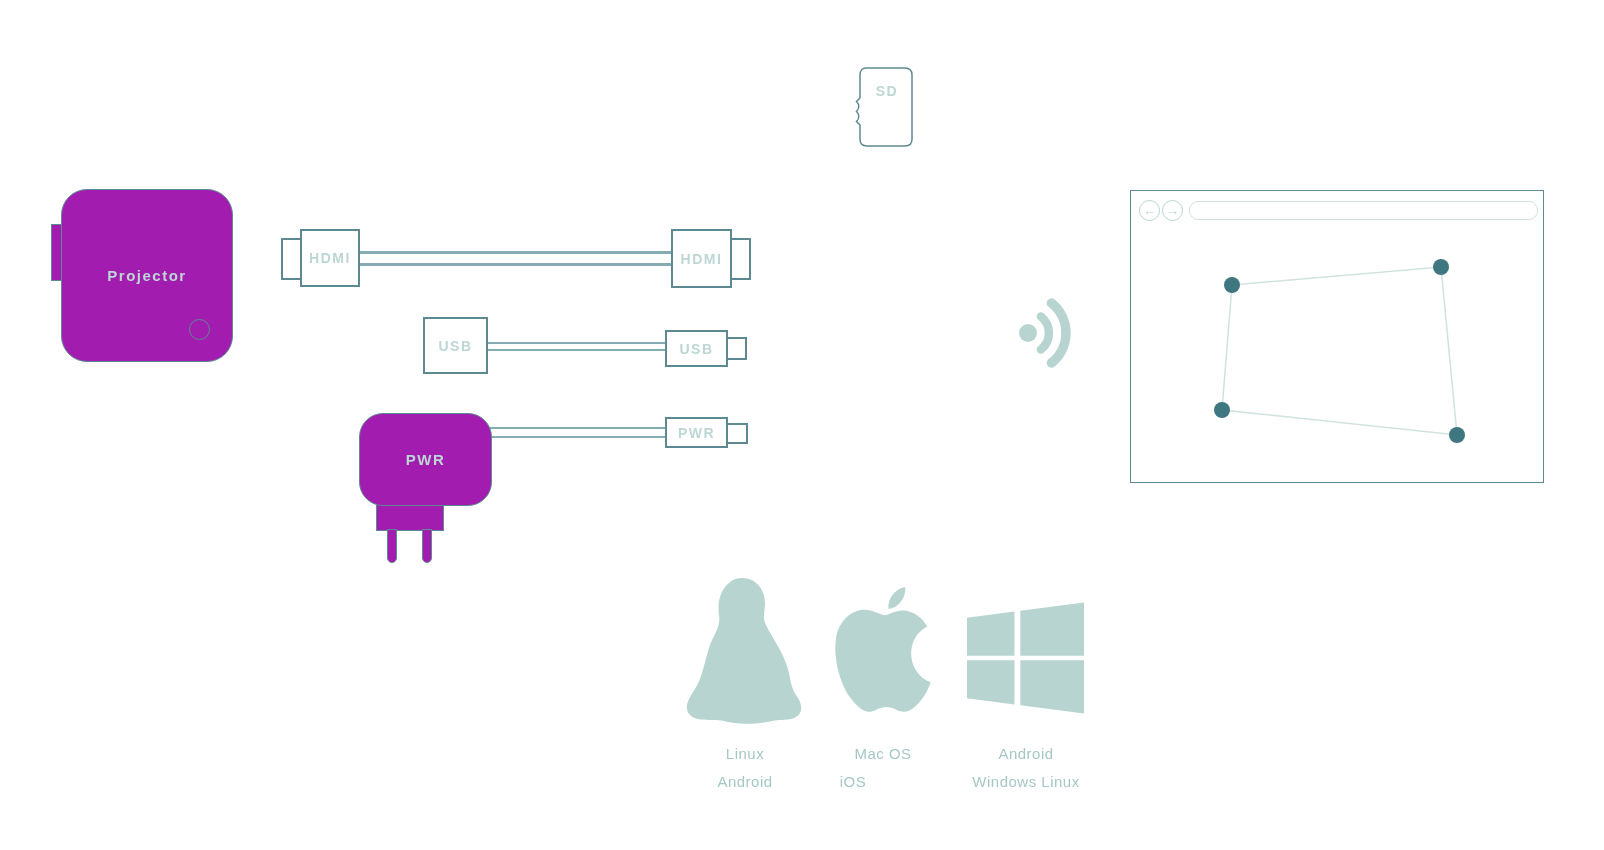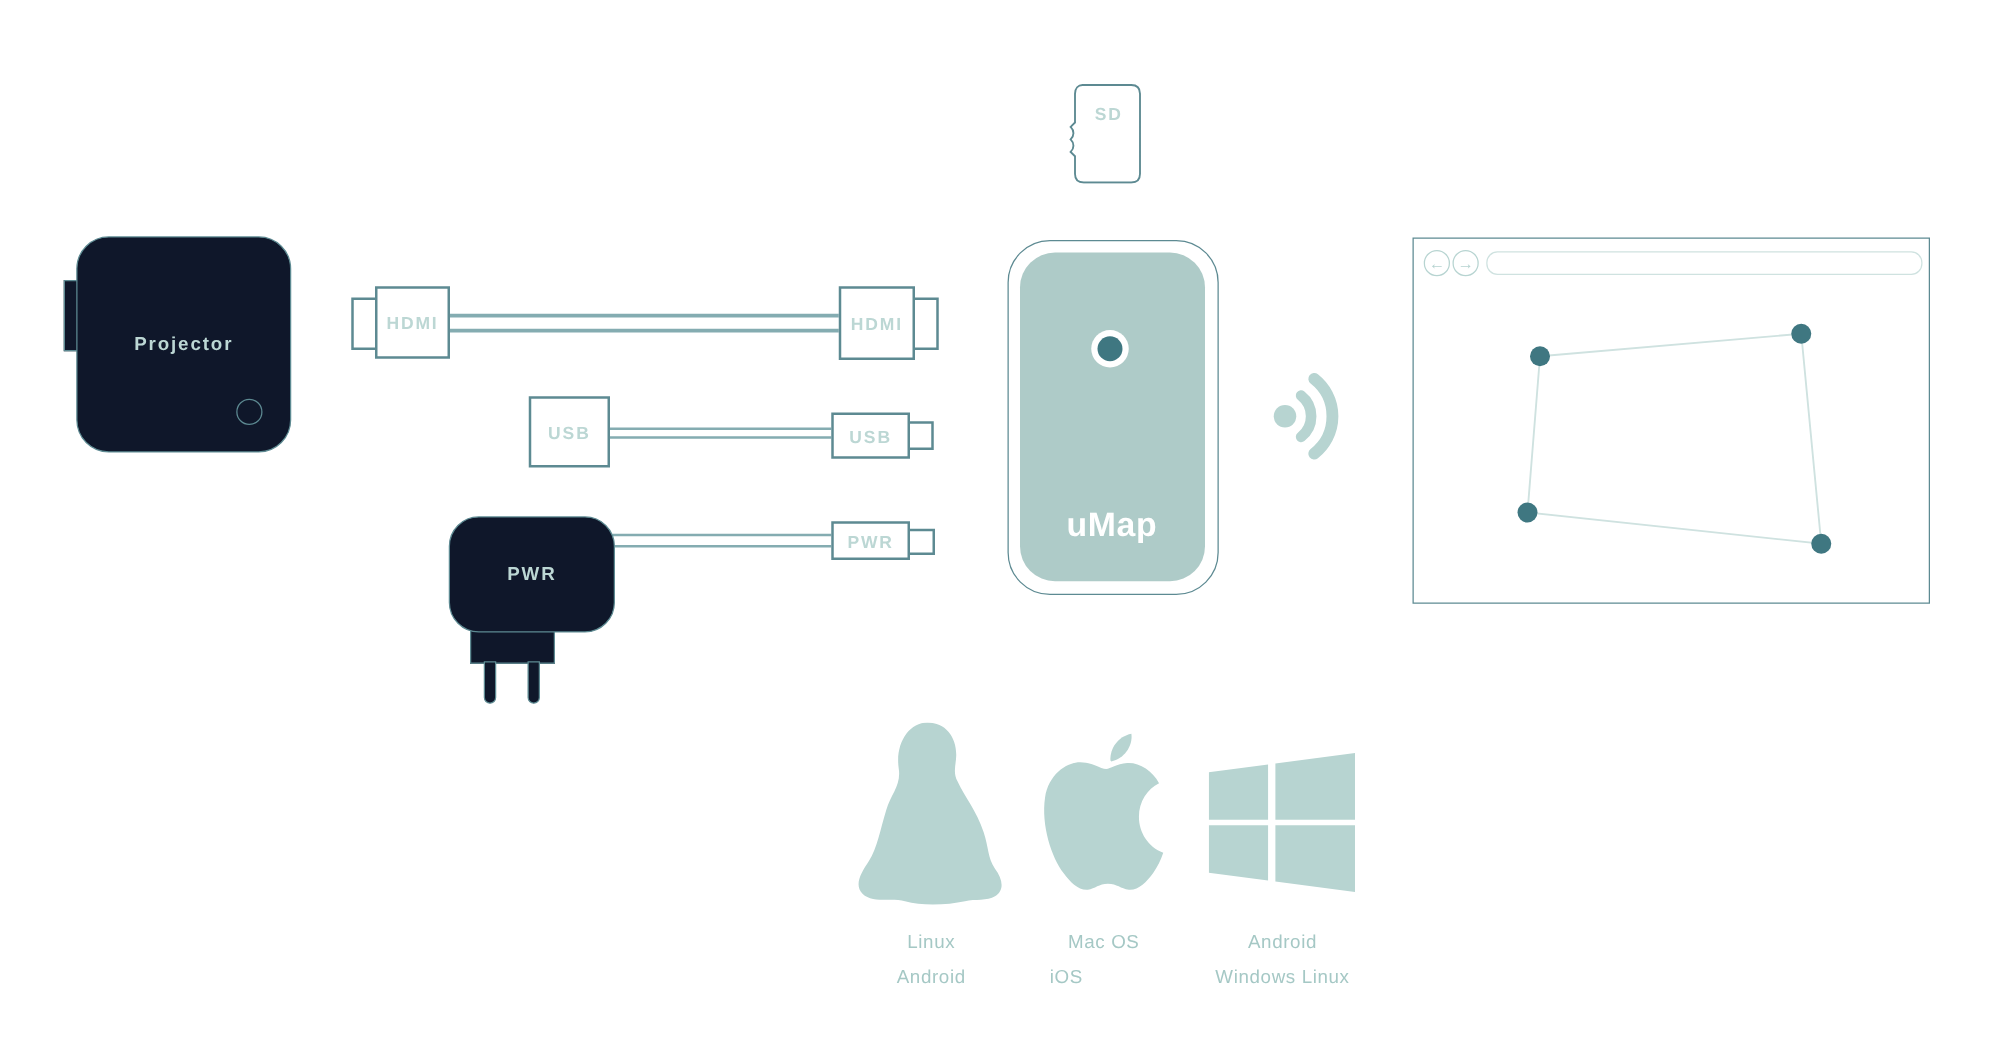--- a/index.html
+++ b/index.html
@@ -23,21 +23,21 @@
     border:2px solid var(--stroke);
     display:flex;align-items:center;justify-content:center;
   }
   .conn-label{
     font-weight:bold;font-size:14px;letter-spacing:1.5px;color:var(--text-light);
   }
   .plug{position:absolute;box-sizing:border-box;background:#fff;border:2px solid var(--stroke);}
   .cable{position:absolute;box-sizing:border-box;}
   .cable.thick{border-top:3px solid var(--stroke-light);border-bottom:3px solid var(--stroke-light);}
   .cable.thin{border-top:2.5px solid var(--stroke-light);border-bottom:2.5px solid var(--stroke-light);}
-  .outline15{border:1.5px solid var(--stroke);background:#0f172a;}
+  .outline15{border:1.5px solid var(--stroke);background:#a21caf;}
   .os-label{
     position:absolute;width:170px;text-align:center;
     font-weight:normal;font-size:15px;letter-spacing:.5px;color:var(--text-label);
   }
   .nav-btn{
     position:absolute;width:21px;height:21px;border-radius:50%;
     border:1.5px solid var(--fill-light);box-sizing:border-box;background:#fff;
     display:flex;align-items:center;justify-content:center;
     color:var(--fill-light);font-size:13px;font-weight:bold;line-height:1;
     cursor:default;
@@ -85,26 +85,20 @@
   <div class="abs outline15" style="left:387px;top:529px;width:10px;height:34px;border-radius:0 0 5px 5px;"></div>
   <div class="abs outline15" style="left:422px;top:529px;width:10px;height:34px;border-radius:0 0 5px 5px;"></div>
   <div class="abs outline15" style="left:359px;top:413px;width:133px;height:93px;border-radius:24px;display:flex;align-items:center;justify-content:center;">
     <span class="conn-label" style="font-size:15px;">PWR</span>
   </div>
   <div class="plug" style="left:726px;top:423px;width:22px;height:21px;"></div>
   <div class="box" style="left:665px;top:417px;width:63px;height:31px;">
     <span class="conn-label">PWR</span>
   </div>
 
-  <div class="abs" style="left:806px;top:192px;width:169px;height:284px;border:1.5px solid var(--stroke);border-radius:34px;background:#fff;">
-    <div class="abs" style="left:8.5px;top:8.5px;width:148px;height:263px;border-radius:28px;background:var(--fill-device);"></div>
-    <div class="abs" style="left:66px;top:71px;width:30px;height:30px;border-radius:50%;background:#fff;"></div>
-    <div class="abs" style="left:71px;top:76px;width:20px;height:20px;border-radius:50%;background:var(--dot-dark);"></div>
-    <div class="abs" style="left:8.5px;top:212px;width:148px;text-align:center;font-weight:bold;font-size:27px;color:#fff;letter-spacing:.5px;">uMap</div>
-  </div>
 
   <svg class="abs" style="left:1010px;top:288px;" width="72" height="92" viewBox="0 0 72 92">
     <circle cx="18" cy="45" r="9" fill="var(--fill-light)"></circle>
     <path d="M30.9,28.5 A21,21 0 0 1 30.9,61.5" fill="none" stroke="var(--fill-light)" stroke-width="8.5" stroke-linecap="round"></path>
     <path d="M41.4,15.1 A38,38 0 0 1 41.4,74.9" fill="none" stroke="var(--fill-light)" stroke-width="9.5" stroke-linecap="round"></path>
   </svg>
 
   <div class="abs" style="left:1130px;top:190px;width:414px;height:293px;border:1.5px solid var(--stroke);background:#fff;">
     <svg id="map-svg" class="abs" style="left:0;top:0;" width="411" height="290" viewBox="0 0 411 290">
         <polygon points="101,94 310,76 326,244 91,219" fill="none" stroke="#cfe2e0" stroke-width="1.5"></polygon>

